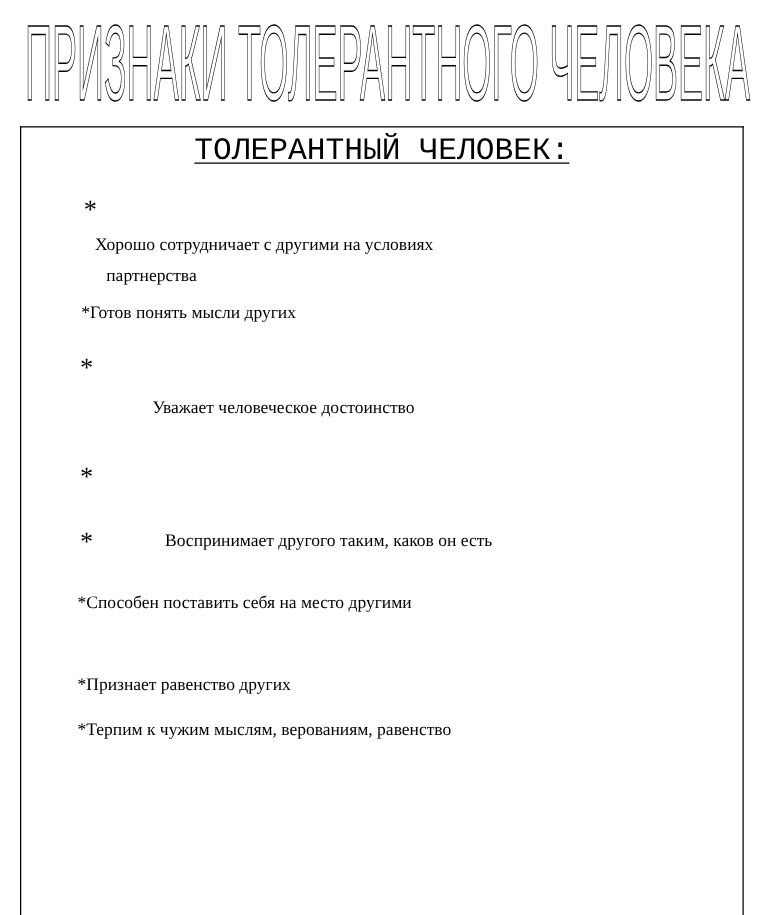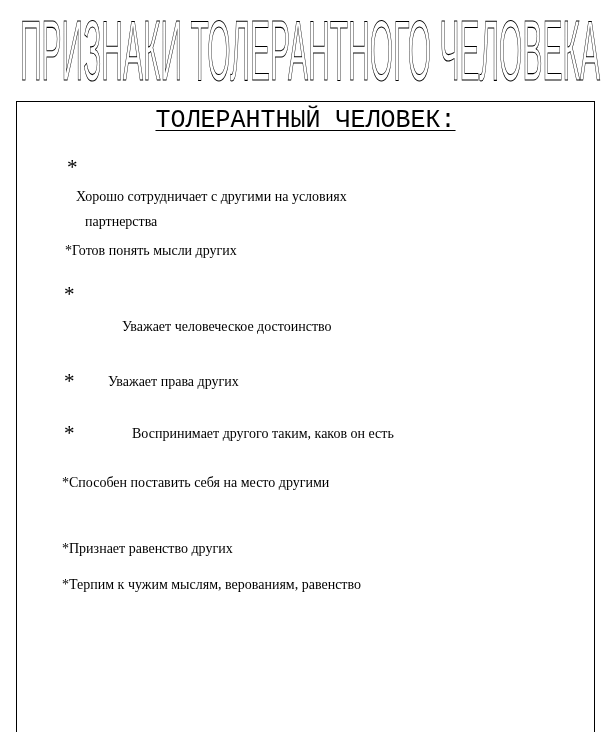--- a/index.html
+++ b/index.html
@@ -27,21 +27,20 @@
   <span class="star" style="left:50px; top:53px;">*</span>
   <div class="item" style="left:59px; top:83px;">Хорошо сотрудничает с другими на условиях</div>
   <div class="item" style="left:68px; top:108px;">партнерства</div>
 
   <div class="item" style="left:48px; top:137px;">*Готов понять мысли других</div>
 
   <span class="star" style="left:47px; top:180px;">*</span>
   <div class="item" style="left:57px; top:213px;margin-left:48px;">Уважает человеческое достоинство</div>
 
   <span class="star" style="left:47px; top:267px;">*</span>
-  <div class="item" style="left:91px; top:268px;">Уважает права других</div>
 
   <span class="star" style="left:47px; top:319px;">*</span>
   <div class="item" style="left:91px; top:320px;margin-left:24px;">Воспринимает другого таким, каков он есть</div>
 
   <div class="item" style="left:45px; top:369px;">*Способен поставить себя на место другими</div>
   <div class="item" style="left:45px; top:421px;margin-top:14px;">*Признает равенство других</div>
   <div class="item" style="left:45px; top:471px;">*Терпим к чужим мыслям, верованиям, равенство</div>
 </div>
 
 </body></html>

